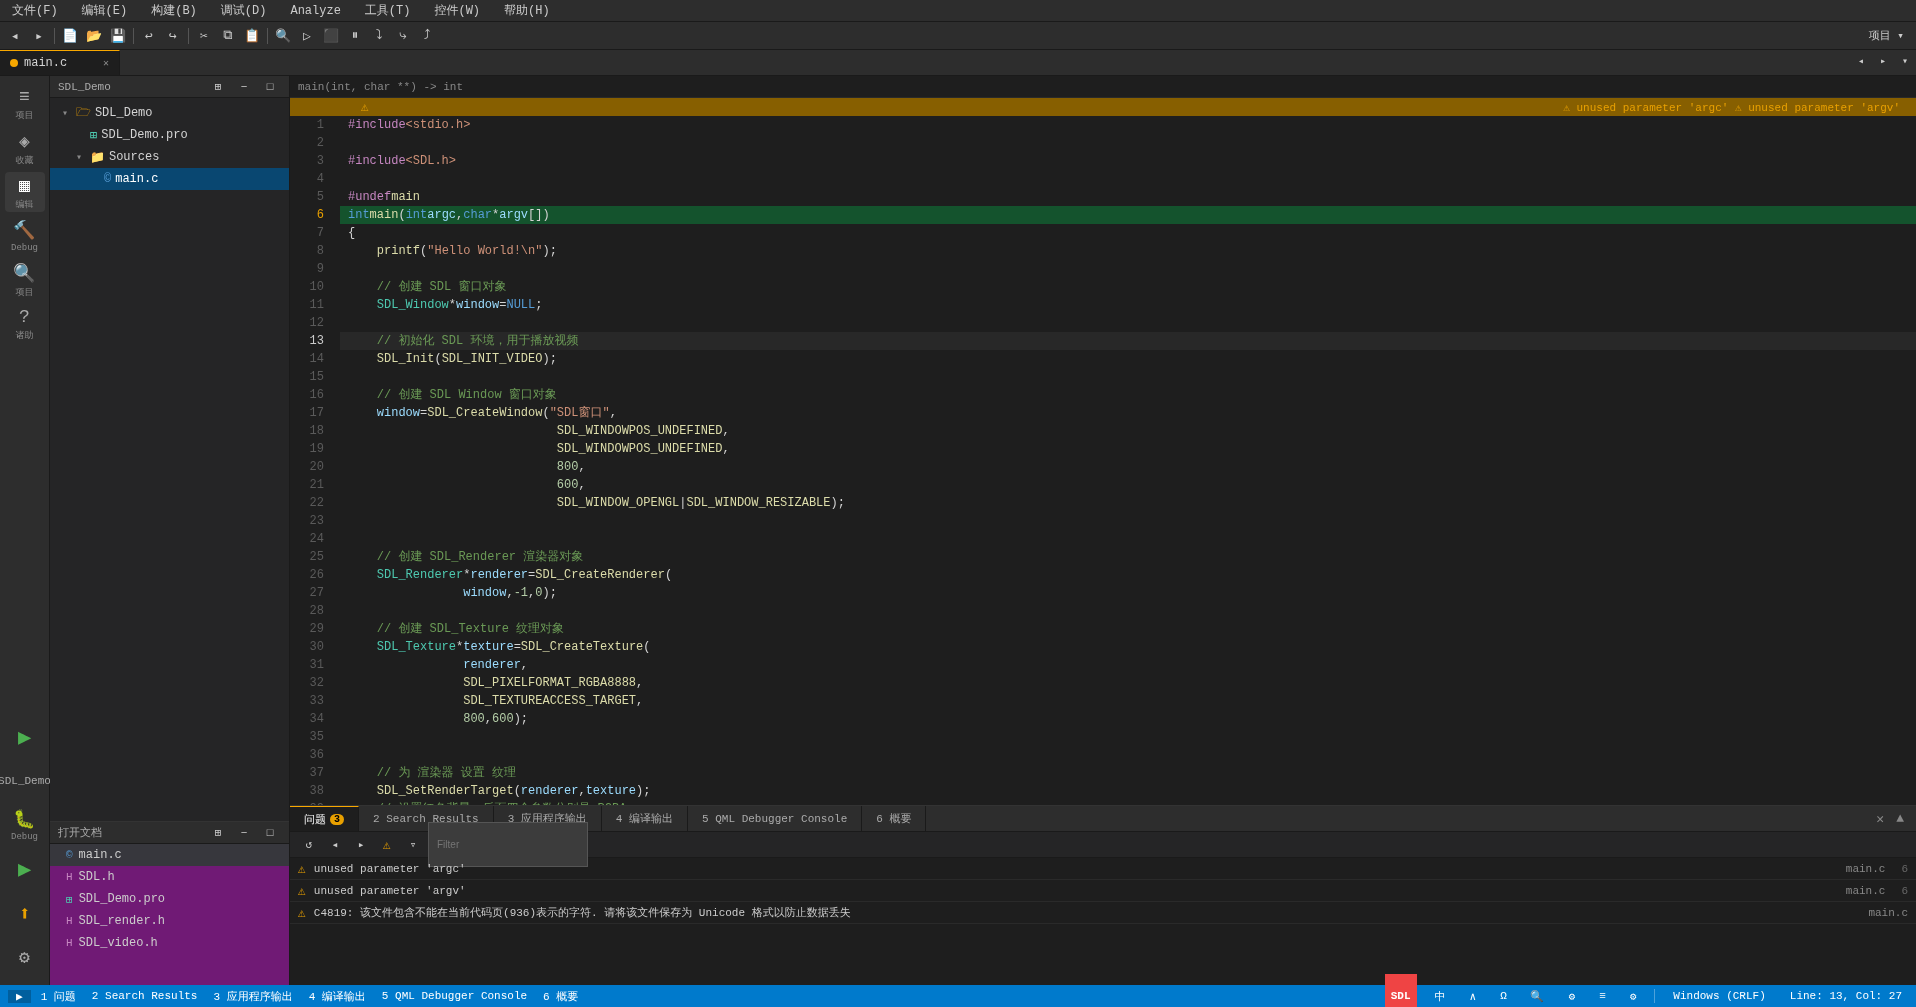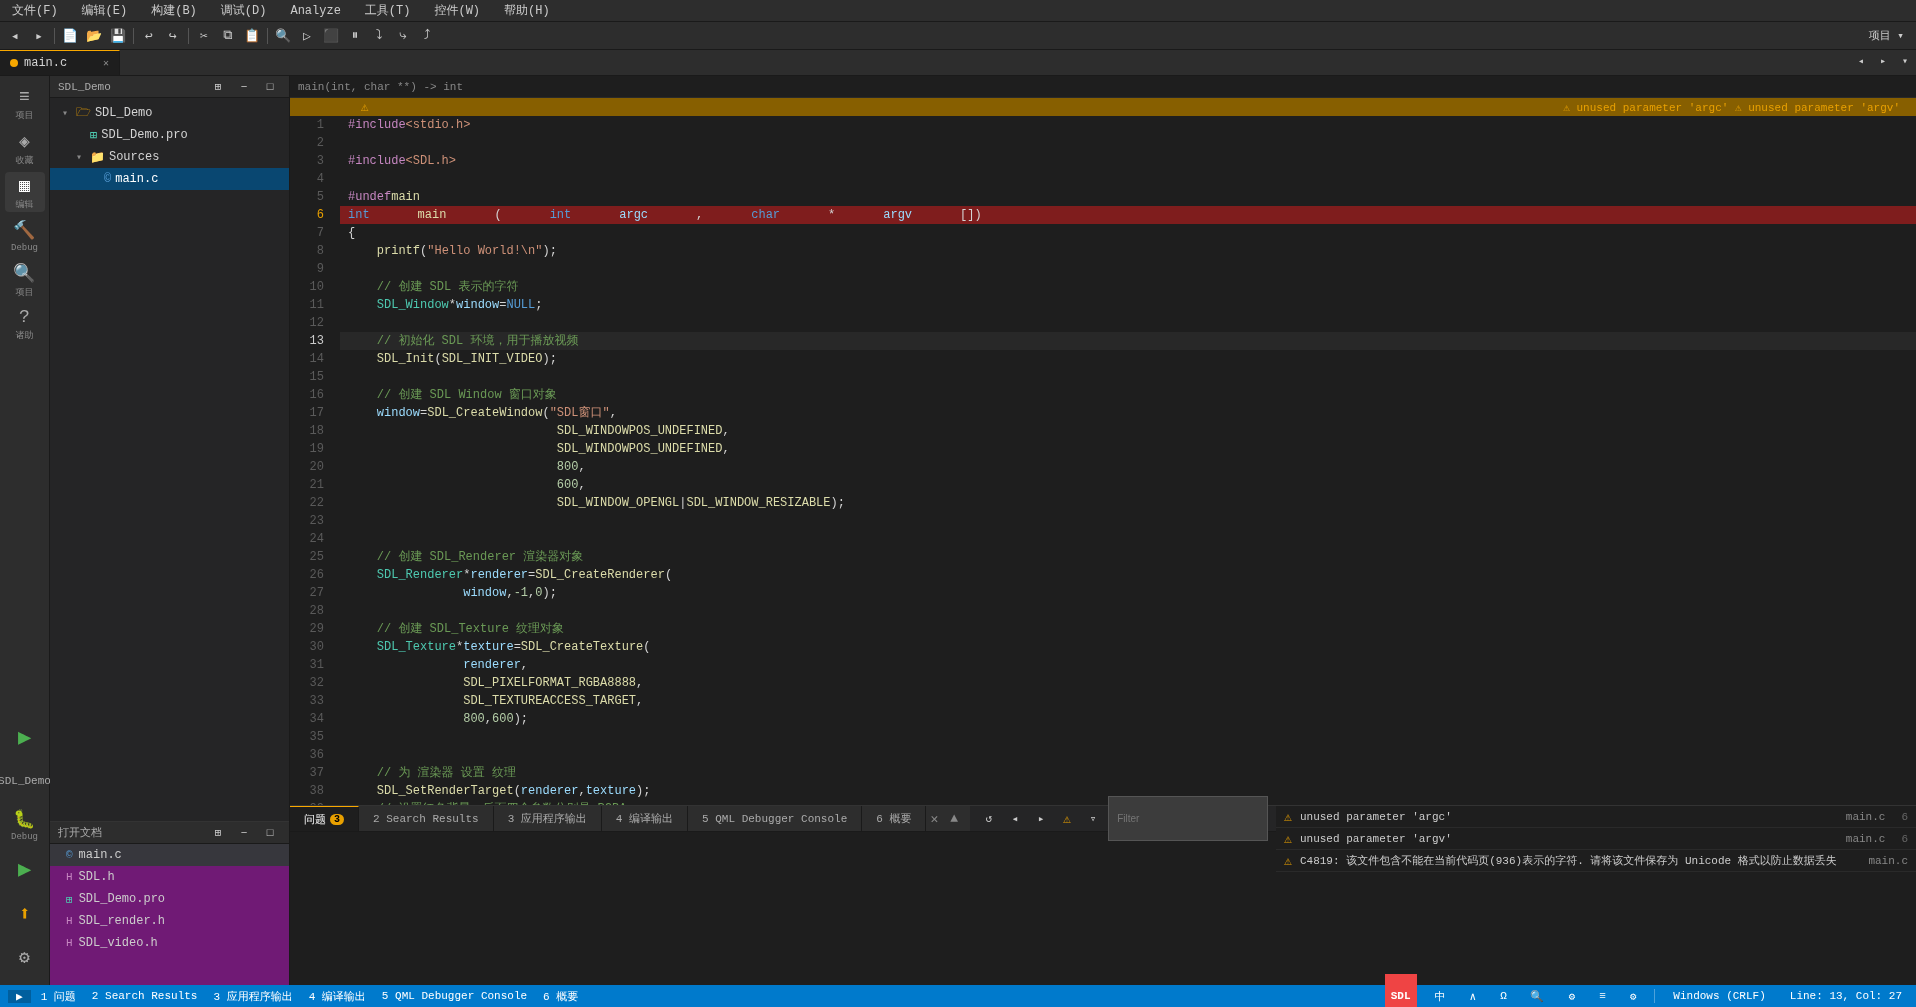--- a/index.html
+++ b/index.html
@@ -215,22 +215,21 @@
       line-height: 18px;
     }
     .code-line {
       height: 18px;
       display: flex;
       align-items: flex-end;
       padding-left: 8px;
       white-space: nowrap;
     }
     .code-line.highlight-warning {
-      background: #7f1d1d;
-      gap: 48px;
+      background: #14532d;
     }
     .code-line.active-line {
       background: #282828;
     }
 
     
     .kw { color: #569cd6; }
     .kw2 { color: #c586c0; }
     .fn { color: #dcdcaa; }
     .str { color: #ce9178; }
@@ -240,21 +239,21 @@
     .var { color: #9cdcfe; }
     .mac { color: #dcdcaa; }
     .param { color: #9cdcfe; }
 
     
     .problems-panel {
       height: 180px;
       background: #1e1e1e;
       border-top: 1px solid #333;
       display: flex;
-      flex-direction: row;
+      flex-direction: column;
       flex-shrink: 0;
     }
     .problems-tab-bar {
       height: 26px;
       background: #2d2d2d;
       display: flex;
       align-items: center;
       border-bottom: 1px solid #1a1a1a;
       gap: 0;
     }
@@ -665,21 +664,21 @@
             </div>
           <div class="code-line">&nbsp;</div>
           <div class="code-line">
               <span class="kw2">#undef</span> 
               <span class="mac">main</span>
             </div>
           <div class="code-line highlight-warning"><span class="kw">int</span> <span class="fn">main</span>(<span class="kw">int</span> <span class="param">argc</span>, <span class="kw">char</span>* <span class="param">argv</span>[])</div>
           <div class="code-line">{</div>
           <div class="code-line">&nbsp;&nbsp;&nbsp;&nbsp;<span class="fn">printf</span>(<span class="str">"Hello World!\n"</span>);</div>
           <div class="code-line">&nbsp;</div>
-          <div class="code-line">&nbsp;&nbsp;&nbsp;&nbsp;<span class="cmt">// 创建 SDL 表示的字符</span></div>
+          <div class="code-line">&nbsp;&nbsp;&nbsp;&nbsp;<span class="cmt">// 创建 SDL 窗口对象</span></div>
           <div class="code-line">&nbsp;&nbsp;&nbsp;&nbsp;<span class="type">SDL_Window</span> *<span class="var">window</span> = <span class="kw">NULL</span>;</div>
           <div class="code-line">&nbsp;</div>
           <div class="code-line active-line">&nbsp;&nbsp;&nbsp;&nbsp;<span class="cmt">// 初始化 SDL 环境，用于播放视频</span></div>
           <div class="code-line">&nbsp;&nbsp;&nbsp;&nbsp;<span class="fn">SDL_Init</span>(<span class="mac">SDL_INIT_VIDEO</span>);</div>
           <div class="code-line">&nbsp;</div>
           <div class="code-line">&nbsp;&nbsp;&nbsp;&nbsp;<span class="cmt">// 创建 SDL Window 窗口对象</span></div>
           <div class="code-line">&nbsp;&nbsp;&nbsp;&nbsp;<span class="var">window</span> = <span class="fn">SDL_CreateWindow</span>(<span class="str">"SDL窗口"</span>,</div>
           <div class="code-line">&nbsp;&nbsp;&nbsp;&nbsp;&nbsp;&nbsp;&nbsp;&nbsp;&nbsp;&nbsp;&nbsp;&nbsp;&nbsp;&nbsp;&nbsp;&nbsp;&nbsp;&nbsp;&nbsp;&nbsp;&nbsp;&nbsp;&nbsp;&nbsp;&nbsp;&nbsp;&nbsp;&nbsp;&nbsp;<span class="mac">SDL_WINDOWPOS_UNDEFINED</span>,</div>
           <div class="code-line">&nbsp;&nbsp;&nbsp;&nbsp;&nbsp;&nbsp;&nbsp;&nbsp;&nbsp;&nbsp;&nbsp;&nbsp;&nbsp;&nbsp;&nbsp;&nbsp;&nbsp;&nbsp;&nbsp;&nbsp;&nbsp;&nbsp;&nbsp;&nbsp;&nbsp;&nbsp;&nbsp;&nbsp;&nbsp;<span class="mac">SDL_WINDOWPOS_UNDEFINED</span>,</div>
           <div class="code-line">&nbsp;&nbsp;&nbsp;&nbsp;&nbsp;&nbsp;&nbsp;&nbsp;&nbsp;&nbsp;&nbsp;&nbsp;&nbsp;&nbsp;&nbsp;&nbsp;&nbsp;&nbsp;&nbsp;&nbsp;&nbsp;&nbsp;&nbsp;&nbsp;&nbsp;&nbsp;&nbsp;&nbsp;&nbsp;<span class="num">800</span>,</div>

